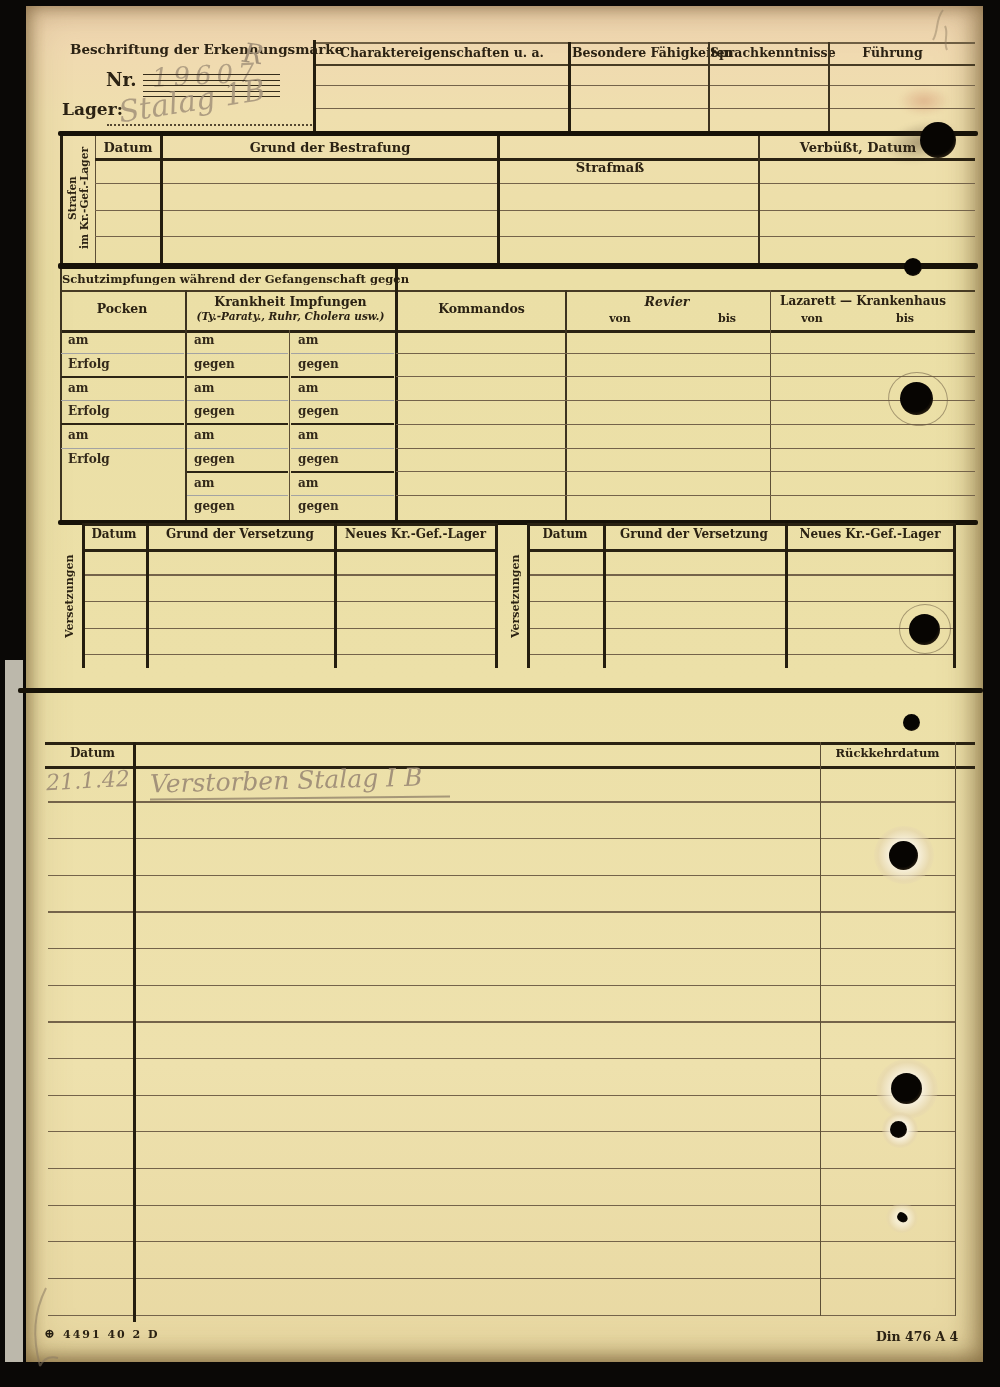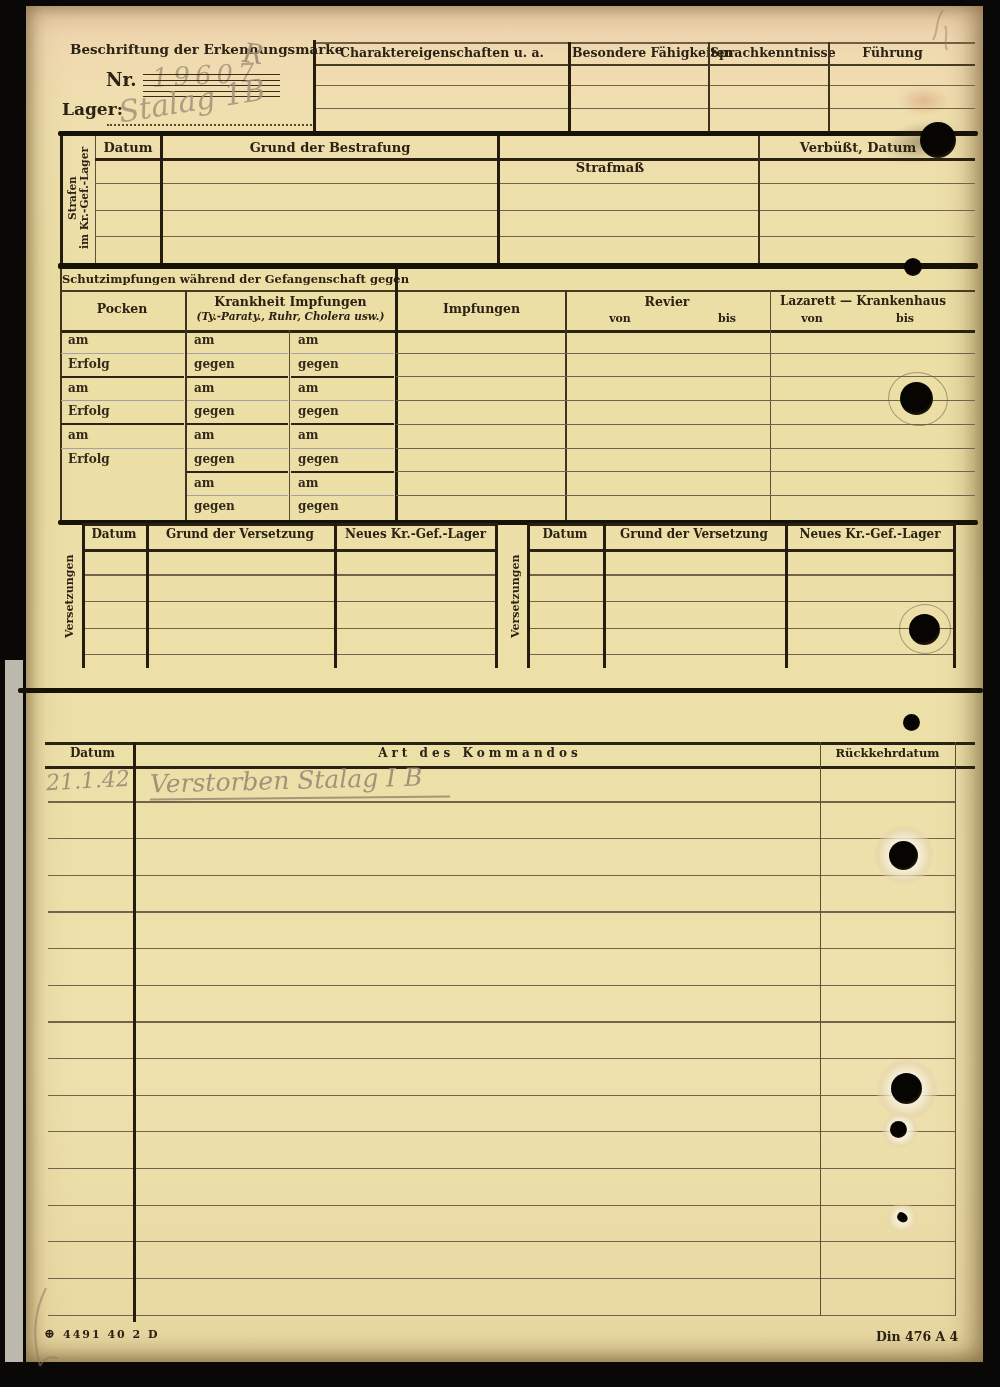--- a/index.html
+++ b/index.html
@@ -88,22 +88,22 @@
   <div class="rules" style="left:95px;top:158px;width:880px;height:103px;--p:26.4px;"></div>
   <div class="vl bold" style="left:160px;top:136px;height:128px;"></div>
   <div class="vl bold" style="left:497px;top:136px;height:128px;"></div>
   <div class="vl" style="left:758px;top:136px;height:128px;"></div>
   <div class="hl heavy" style="left:58px;top:263px;width:920px;height:6px;"></div>
 
   <div class="lbl" style="left:62px;top:273px;width:330px;font-size:11.5px;">Schutzimpfungen während der Gefangenschaft gegen</div>
   <div class="lbl" style="left:62px;top:302px;width:120px;font-size:12.5px;">Pocken</div>
   <div class="lbl" style="left:188px;top:295px;width:205px;font-size:12.5px;">Krankheit Impfungen</div>
   <div class="lbl" style="left:188px;top:311px;width:205px;font-size:10.5px;font-style:italic;">(Ty.-Paraty., Ruhr, Cholera usw.)</div>
-  <div class="lbl" style="left:400px;top:302px;width:163px;font-size:12.5px;">Impfungen</div>
-  <div class="lbl" style="left:567px;top:295px;width:200px;font-size:12.5px;">Revier</div>
+  <div class="lbl" style="left:400px;top:302px;width:163px;font-size:12.5px;">Kommandos</div>
+  <div class="lbl" style="left:567px;top:295px;width:200px;font-size:12.5px;font-style:italic;">Revier</div>
   <div class="lbl" style="left:600px;top:313px;width:40px;font-size:11px;">von</div>
   <div class="lbl" style="left:707px;top:313px;width:40px;font-size:11px;">bis</div>
   <div class="lbl" style="left:772px;top:295px;width:182px;font-size:12px;">Lazarett — Krankenhaus</div>
   <div class="lbl" style="left:792px;top:313px;width:40px;font-size:11px;">von</div>
   <div class="lbl" style="left:885px;top:313px;width:40px;font-size:11px;">bis</div>
   <div class="hl" style="left:60px;top:290px;width:915px;"></div>
   <div class="hl bold" style="left:60px;top:330px;width:915px;"></div>
   <div class="vl" style="left:60px;top:269px;height:251px;"></div>
   <div class="vl" style="left:185px;top:290px;height:230px;"></div>
   <div class="vl thin" style="left:289px;top:330px;height:190px;"></div>
@@ -163,21 +163,20 @@
   <div class="rules" style="left:529px;top:549px;width:424px;height:112px;--p:26.6px;"></div>
   <div class="vl bold" style="left:527px;top:523px;height:145px;"></div>
   <div class="vl bold" style="left:603px;top:523px;height:145px;"></div>
   <div class="vl bold" style="left:785px;top:523px;height:145px;"></div>
   <div class="vl bold" style="left:953px;top:523px;height:145px;"></div>
 
   <div class="hl heavy" style="left:18px;top:688px;width:965px;"></div>
 
   <div class="hl bold" style="left:45px;top:742px;width:930px;height:3px;"></div>
   <div class="lbl" style="left:55px;top:747px;width:75px;font-size:12px;">Datum</div>
-  <div class="lbl" style="left:200px;top:747px;width:560px;font-size:12px;letter-spacing:4px;">Art des Kommandos</div>
   <div class="lbl" style="left:825px;top:747px;width:125px;font-size:11.5px;">Rückkehrdatum</div>
   <div class="hl bold" style="left:45px;top:766px;width:930px;"></div>
   <div class="rules" style="left:48px;top:766px;width:907px;height:550px;--p:36.65px;"></div>
   <div class="vl bold" style="left:133px;top:742px;height:580px;width:2.5px;"></div>
   <div class="vl thin" style="left:820px;top:742px;height:574px;"></div>
   <div class="vl thin" style="left:955px;top:742px;height:574px;"></div>
 
   <div class="hw" style="left:42px;top:770px;width:92px;font-size:22px;text-align:center;transform:rotate(-3deg);">21.1.42</div>
   <div class="hw" style="left:150px;top:768px;font-size:25px;transform:rotate(-1.5deg);">Verstorben Stalag I B</div>
   <div style="position:absolute;left:150px;top:797px;width:300px;height:1.6px;background:rgba(148,133,108,.8);transform:rotate(-.6deg);"></div>

